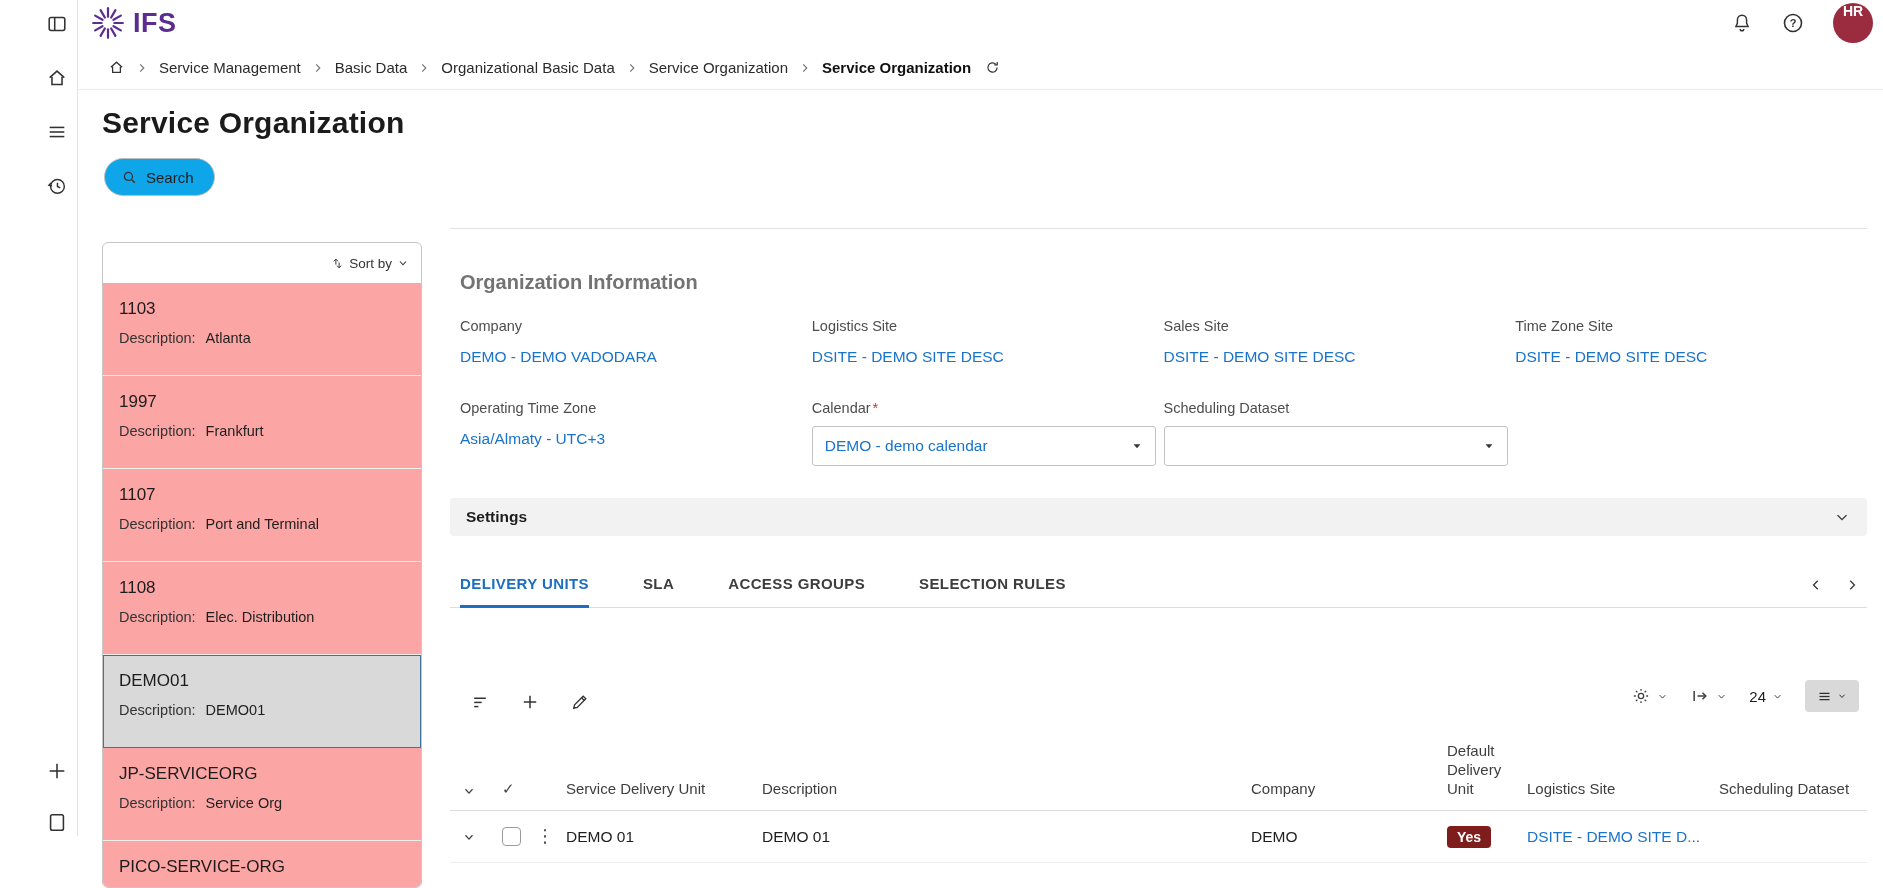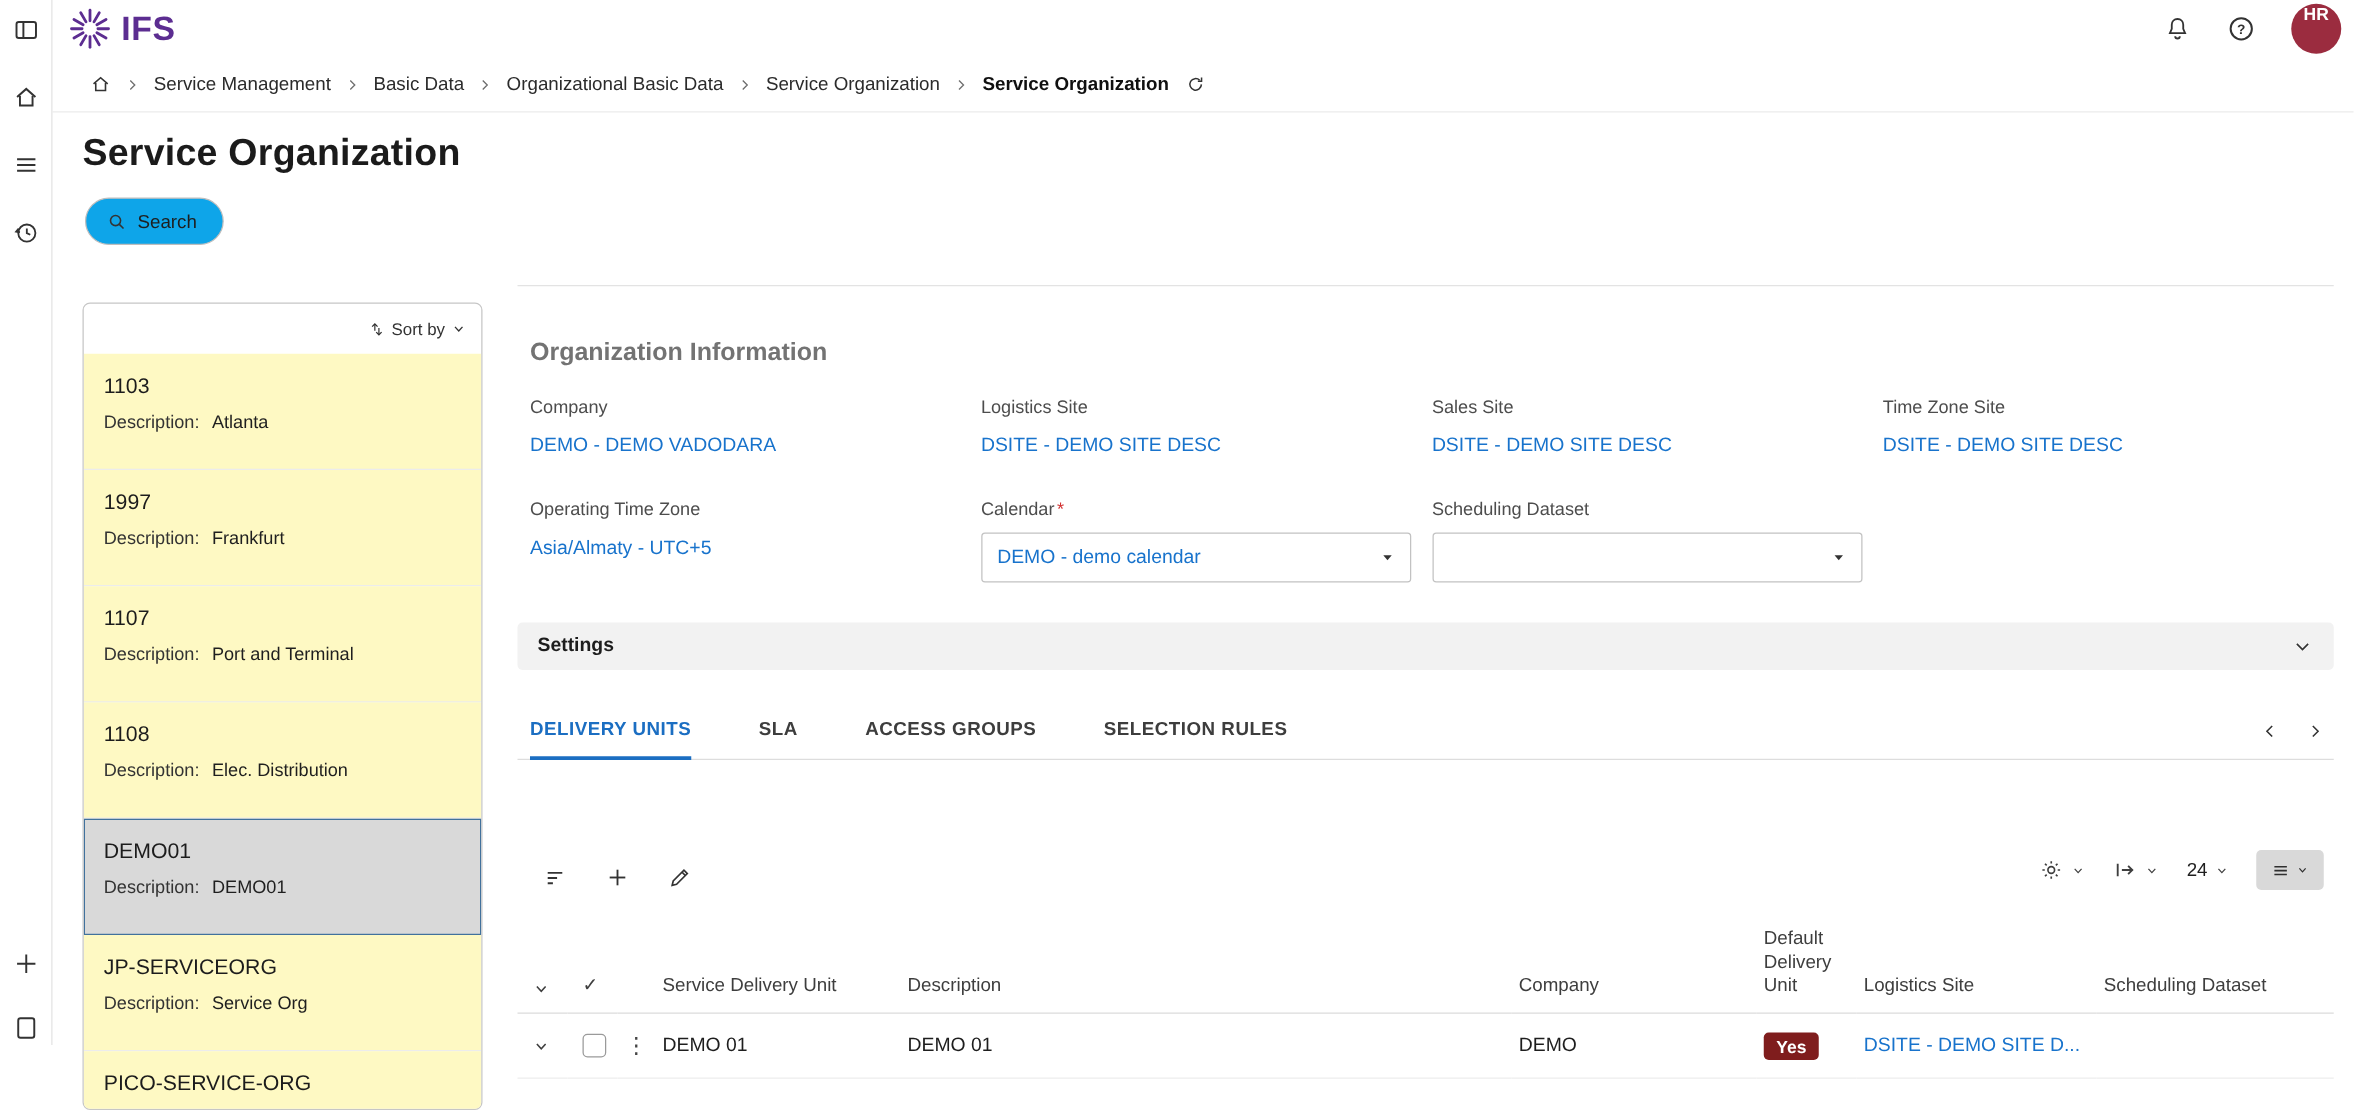--- a/index.html
+++ b/index.html
@@ -1,21 +1,21 @@
 <!DOCTYPE html>
 <html><head>
 <meta charset="utf-8">
 <style>
   * { box-sizing: border-box; margin: 0; padding: 0; }
   html,body { width: 1883px; height: 888px; overflow: hidden; }
   body { font-family: "Liberation Sans", sans-serif; background: #fff; color: #222; }
   button { background: none; border: none; cursor: pointer; font-family: inherit; color: inherit; padding: 0; }
   a { cursor: pointer; text-decoration: none; }
 
-  .app { display: flex; width: 100%; height: 836px; }
+  .app { display: flex; width: 100%; height: 836px; padding-left: 36px; }
 
   
   .rail { flex: 0 0 42px; width: 42px; border-right: 1px solid #e4e4e4; display: flex; flex-direction: column; align-items: center; padding-top: 11px; position: relative; }
   .rail-btn { width: 26px; height: 26px; display: flex; align-items: center; justify-content: center; color: #333; margin-bottom: 28px; }
   .rail-bottom { position: absolute; bottom: 1px; left: 0; width: 100%; display: flex; flex-direction: column; align-items: center; gap: 25px; }
   .rail-bottom .rail-btn { margin-bottom: 0; }
 
   .main-col { flex: 1; display: flex; flex-direction: column; min-width: 0; }
 
   
@@ -36,21 +36,21 @@
   .page-title { font-size: 30px; font-weight: bold; color: #1b1b1b; margin: 16px 0 0 24px; letter-spacing: .2px; line-height: 34px; }
   .search-btn { align-self: flex-start; margin: 18px 0 0 26px; height: 38px; padding: 0 20px 0 16px; border: 1px solid #bdbdbd; border-radius: 19px; display: inline-flex; align-items: center; gap: 8px; font-size: 15px; color: #1e1e1e; background: #0ea5e9; }
 
   
   .content { display: flex; align-items: flex-start; flex: 1; min-height: 0; }
 
   
   .list-panel { flex: 0 0 320px; width: 320px; margin: 46px 0 0 24px; border: 1px solid #c6c6c6; border-radius: 6px; overflow: hidden; height: 646px; background: #fff; }
   .sort-row { display: flex; justify-content: flex-end; align-items: center; height: 40px; padding-right: 12px; }
   .sort-btn { display: flex; align-items: center; gap: 5px; font-size: 13.5px; color: #333; }
-  .list-item { height: 93px; padding: 16px 14px 0 16px; border-bottom: 1px solid #ececec; background: #fef9c3; }
+  .list-item { height: 93px; padding: 16px 14px 0 16px; border-bottom: 1px solid #ececec; background: #fca5a5; }
   .list-item.selected { background: #d9d9d9; outline: 1px solid #41719c; outline-offset: -1px; }
   .li-code { font-size: 17px; color: #1c1c1c; }
   .li-desc { margin-top: 11px; font-size: 14.5px; display: flex; gap: 10px; }
   .li-desc-label { color: #333; }
   .li-desc-value { color: #1f1f1f; }
 
   
   .main-panel { flex: 1; min-width: 0; margin: 0 16px 0 28px; padding-top: 32px; }
   .panel-divider { border-top: 1px solid #e3e3e3; }
   .section-title { font-size: 20px; font-weight: bold; margin: 42px 0 0 10px; color: #737373; }
@@ -322,21 +322,21 @@
             <div class="field-label">Sales Site</div>
             <a class="field-link">DSITE - DEMO SITE DESC</a>
           </div>
           <div class="field">
             <div class="field-label">Time Zone Site</div>
             <a class="field-link">DSITE - DEMO SITE DESC</a>
           </div>
 
           <div class="field">
             <div class="field-label">Operating Time Zone</div>
-            <a class="field-link">Asia/Almaty - UTC+5</a>
+            <a class="field-link">Asia/Almaty - UTC+3</a>
           </div>
           <div class="field">
             <div class="field-label">
               <span>Calendar</span>
                 <span class="req">*</span>
             </div>
             <div class="select">
               <span class="val">DEMO - demo calendar</span>
               <span>
                   <svg width="12" height="12" viewBox="0 0 16 16" fill="#333">

